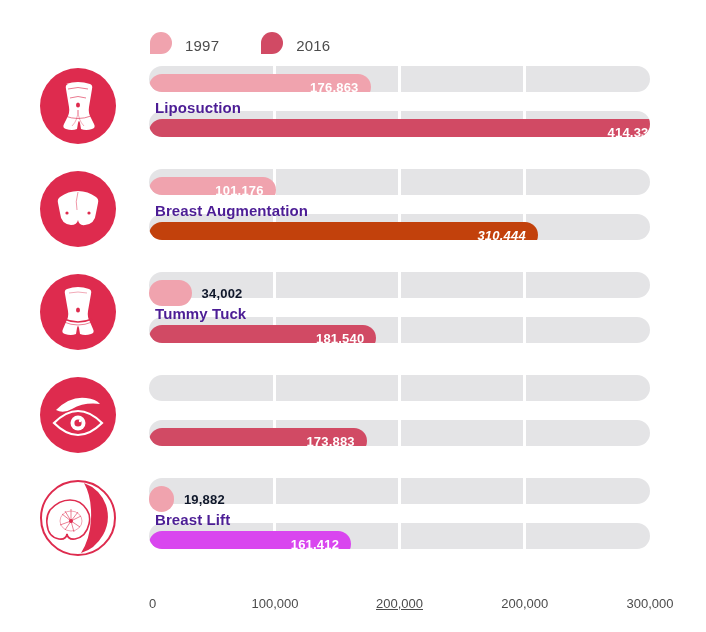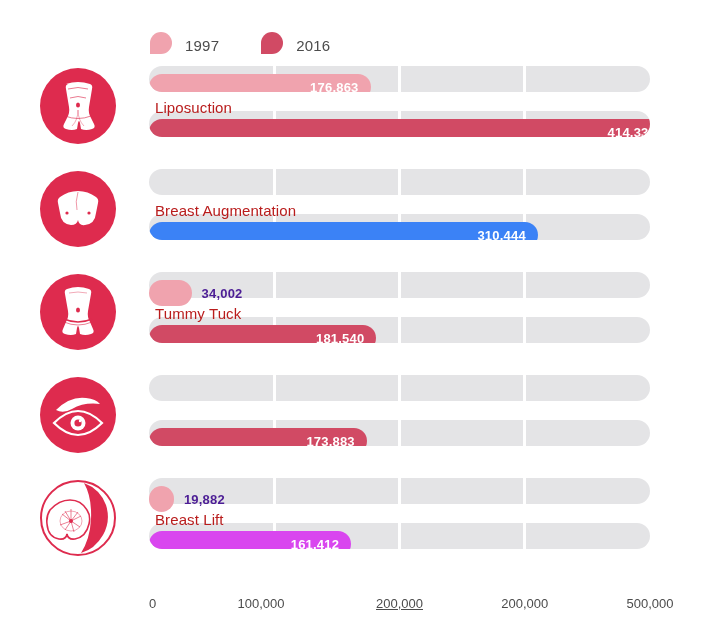--- a/index.html
+++ b/index.html
@@ -110,31 +110,31 @@
   }
   .bar.label-outside {
     justify-content: flex-start;
     padding-right: 0;
     overflow: visible;
   }
   .bar.label-outside .value {
     position: absolute;
     left: 100%;
     margin-left: 10px;
-    color: #4c1d95;
+    color: #0f172a;
   }
 
   
   .group-label {
     position: absolute;
     left: 155px;
     top: 39px;
     font-size: 15px;
-    font-weight: normal;
-    color: #b91c1c;
+    font-weight: bold;
+    color: #4c1d95;
     letter-spacing: .1px;
     white-space: nowrap;
     z-index: 4;
   }
 
   
   #axis {
     position: absolute;
     left: 149px;
     top: 596px;
@@ -205,26 +205,29 @@
       <circle cx="27" cy="42" r="1.6" fill="#de2b4e"></circle>
       <circle cx="49" cy="42" r="1.6" fill="#de2b4e"></circle>
       <path d="M38 21 q-3 10 -1 18" stroke="#de2b4e" stroke-width="0.9" fill="none" opacity=".55"></path>
     </svg>
       </div>
       <div class="bars">
         <div class="track">
           <div class="divider" style="left: 123.75px;"></div>
           <div class="divider" style="left: 249px;"></div>
           <div class="divider" style="left: 374.25px;"></div>
-        </div>
-        <div class="track bottom">
-          <div class="divider" style="left: 123.75px;"></div>
-          <div class="divider" style="left: 249px;"></div>
-          <div class="divider" style="left: 374.25px;"></div>
-          <div class="bar" style="width: 388.831px; background: #3b82f6;">
+          <div class="bar" style="width: 126.723px; background: rgb(240, 163, 174);">
+            <span class="value">101,176</span>
+          </div>
+        </div>
+        <div class="track bottom">
+          <div class="divider" style="left: 123.75px;"></div>
+          <div class="divider" style="left: 249px;"></div>
+          <div class="divider" style="left: 374.25px;"></div>
+          <div class="bar" style="width: 388.831px; background: #c2410c; font-style: italic;">
             <span class="value">310,444</span>
           </div>
         </div>
       </div>
       <div class="group-label">Breast Augmentation</div>
     </div>
     <div class="group">
       <div class="icon-wrap">
         <svg viewBox="0 0 76 76" width="76" height="76">
       <circle cx="38" cy="38" r="38" fill="#de2b4e"></circle>
@@ -320,17 +323,17 @@
             <span class="value">161,412</span>
           </div>
         </div>
       </div>
       <div class="group-label">Breast Lift</div>
     </div>
   </div>
 
 <div id="axis">
     <span class="tick" style="left: 0px;">0</span>
-    <span class="tick" style="left: 112px; transform: translateX(-50%);">100,000</span>
+    <span class="tick" style="left: 126px; transform: translateX(-50%);">100,000</span>
     <span class="tick" style="left: 250.5px; transform: translateX(-50%); text-decoration: underline;">200,000</span>
     <span class="tick" style="left: 375.75px; transform: translateX(-50%);">200,000</span>
-    <span class="tick" style="left: auto; right: 39px; transform: translateX(50%);">500,000</span>
+    <span class="tick" style="left: auto; right: 39px; transform: translateX(50%);">300,000</span>
   </div>
 
 </body></html>

